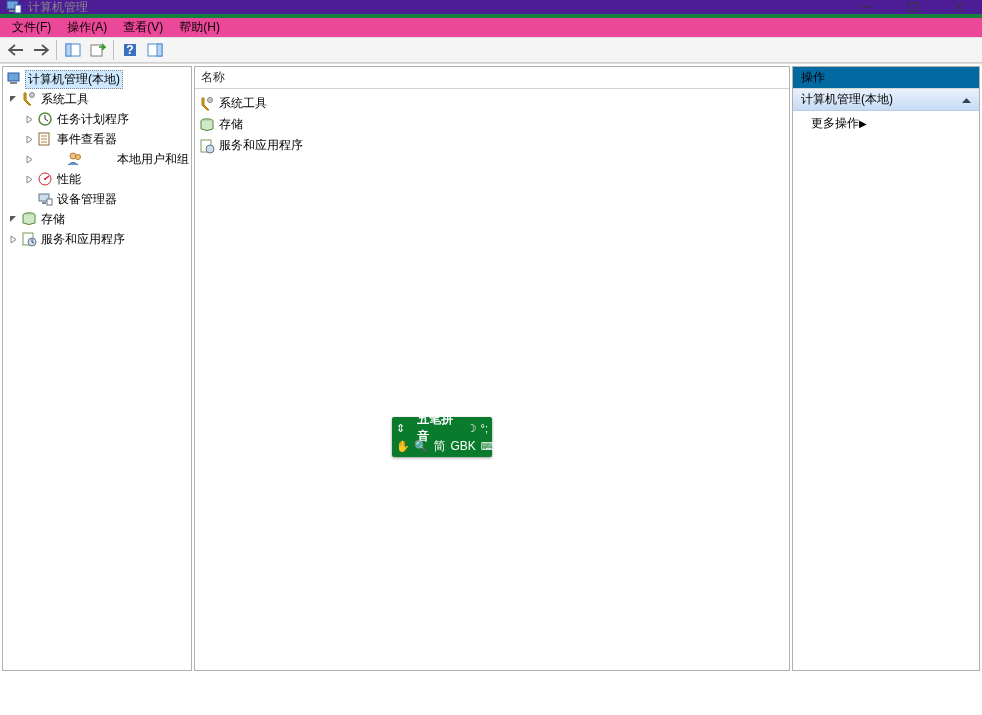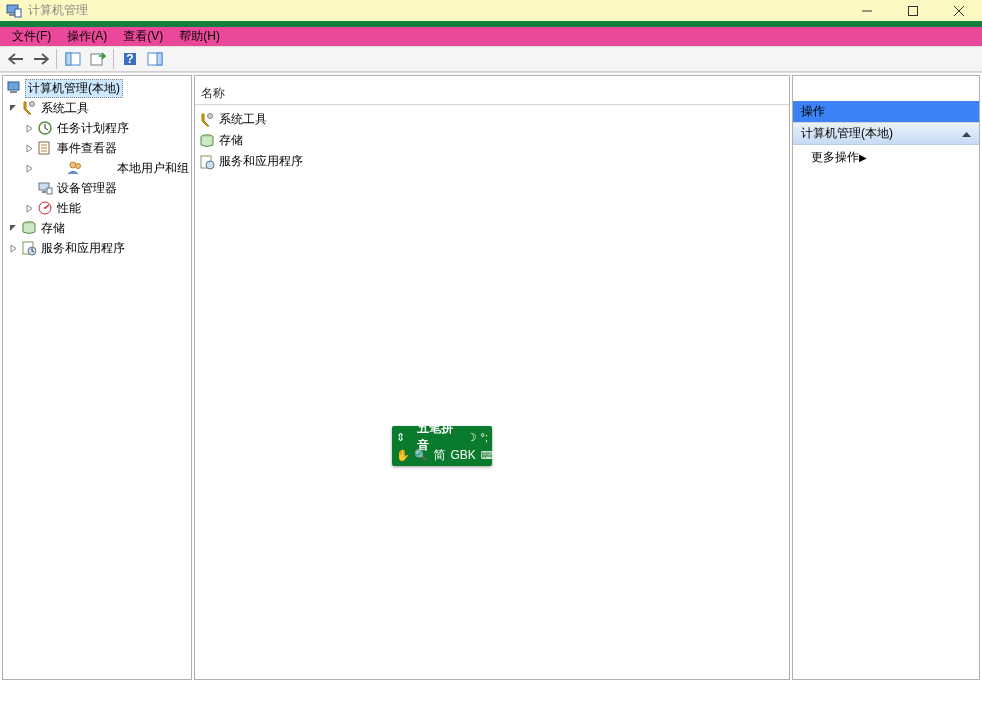--- a/index.html
+++ b/index.html
@@ -1,18 +1,18 @@
 <!DOCTYPE html>
 <html><head>
 <meta charset="utf-8">
 <style>
 * { box-sizing: border-box; margin: 0; padding: 0; font-family: "Microsoft YaHei", "Segoe UI", Tahoma, sans-serif; font-size: 12px; }
 body { background: #fff; width: 982px; height: 715px; overflow: hidden; position: relative; }
 
-.titlebar { height: 27px; background: #fef9c3; border-bottom: 6px solid #15803d; display: flex; align-items: center; padding-left: 6px; }
+.titlebar { height: 18px; background: #4c1d95; border-bottom: 4px solid #15803d; display: flex; align-items: center; padding-left: 6px; }
 .titlebar .app-icon { width: 16px; height: 16px; margin-right: 6px; }
 .titlebar .title { color: #888; font-size: 12px; flex: 1; }
 .titlebar .win-controls { display: flex; height: 100%; }
 .titlebar .win-btn { width: 46px; height: 100%; display: flex; align-items: center; justify-content: center; color: #666; }
 .titlebar .win-btn svg { width: 10px; height: 10px; }
 
 .menubar { height: 19px; display: flex; align-items: center; padding: 0 4px; background: #ec4899; }
 .menubar .menu-item { padding: 1px 8px; cursor: default; }
 
 .toolbar { height: 26px; border-top: 1px solid #e0e0e0; border-bottom: 1px solid #d0d0d0; background: #f5f5f5; display: flex; align-items: center; padding: 0 4px; gap: 2px; }
@@ -26,26 +26,26 @@
 
 .tree { padding: 2px 0; }
 .tree-node { display: flex; align-items: center; height: 20px; white-space: nowrap; cursor: default; }
 .tree-node.selected { }
 .tree-node .label.selected-label { background: #cde8ff; border: 1px dotted #888; padding: 0 2px; }
 .tree-toggle { width: 12px; height: 12px; display: inline-flex; align-items: center; justify-content: center; color: #6b6b6b; cursor: pointer; }
 .tree-toggle svg { width: 9px; height: 9px; }
 .tree-icon { width: 16px; height: 16px; margin: 0 2px; display: inline-flex; align-items: center; justify-content: center; }
 .tree-node .label { padding: 0 2px; }
 
-.list-header { height: 22px; border-bottom: 1px solid #d4d4d4; background: #fff; display: flex; align-items: center; padding-left: 6px; color: #333; margin-top: 7px; }
+.list-header { height: 22px; border-bottom: 1px solid #d4d4d4; background: #fff; display: flex; align-items: center; padding-left: 6px; color: #333; }
 .list-body { padding: 4px 2px; }
 .list-item { display: flex; align-items: center; height: 21px; padding-left: 2px; cursor: default; }
 .list-item .list-icon { width: 16px; height: 16px; margin-right: 4px; display: inline-flex; align-items: center; justify-content: center; }
 
-.action-header { height: 22px; border-bottom: 1px solid #d4d4d4; background: #3b82f6; display: flex; align-items: center; padding-left: 8px; font-weight: normal; margin-top: 25px; }
+.action-header { height: 22px; border-bottom: 1px solid #d4d4d4; background: #0369a1; display: flex; align-items: center; padding-left: 8px; font-weight: normal; }
 .action-section-header { background: linear-gradient(#eaf1fb,#c7dbf5); height: 22px; display: flex; align-items: center; padding: 0 8px; border-bottom: 1px solid #b9cee6; justify-content: space-between; }
 .action-row { height: 24px; display: flex; align-items: center; padding: 0 18px; cursor: default; }
 .action-row .arrow-right { font-size: 10px; }
 
 .ime-float { position: absolute; left: 197px; top: 350px; width: 100px; background: #0a7a2c; border-radius: 2px; box-shadow: 0 1px 3px rgba(0,0,0,.4); color: #fff; font-size: 12px; padding: 2px 4px; }
 .ime-row1 { display: flex; align-items: center; gap: 4px; height: 18px; }
 .ime-row2 { display: flex; align-items: center; gap: 5px; height: 18px; }
 .ime-glyph { font-size: 11px; }
 
 .icon-svg { display: block; }
@@ -199,45 +199,45 @@
         <span class="tree-icon">
             <svg viewBox="0 0 16 16">
               <circle cx="6" cy="5" r="3" fill="#f0c080" stroke="#b88030"></circle>
               <path d="M1 14 Q6 9 11 14" fill="#6a9bd1" stroke="#3a6aa0"></path>
               <circle cx="11" cy="6" r="2.5" fill="#f0c080" stroke="#b88030"></circle>
             </svg>
           </span>
         <span class="label">本地用户和组</span>
       </div>
 
+      <div class="tree-node" style="padding-left:20px;">
+        <span class="tree-toggle">
+            <svg viewBox="0 0 9 9">
+              <path d="M2 1 L7 4.5 L2 8 Z" fill="none" stroke="#888"></path>
+            </svg>
+          </span>
+        <span class="tree-icon">
+            <svg viewBox="0 0 16 16">
+              <circle cx="8" cy="8" r="6" fill="#fff" stroke="#c23"></circle>
+              <path d="M8 8 L12 5" stroke="#c23" stroke-width="1.5"></path>
+              <circle cx="8" cy="8" r="1" fill="#c23"></circle>
+            </svg>
+          </span>
+        <span class="label">性能</span>
+      </div>
+
       <div class="tree-node" style="padding-left:32px;">
         <span class="tree-icon">
             <svg viewBox="0 0 16 16">
               <rect x="2" y="3" width="10" height="7" fill="#cde" stroke="#678"></rect>
               <rect x="5" y="11" width="4" height="2" fill="#888"></rect>
               <rect x="10" y="8" width="5" height="6" fill="#fff" stroke="#678"></rect>
             </svg>
           </span>
         <span class="label">设备管理器</span>
-      </div>
-
-      <div class="tree-node" style="padding-left:20px;">
-        <span class="tree-toggle">
-            <svg viewBox="0 0 9 9">
-              <path d="M2 1 L7 4.5 L2 8 Z" fill="none" stroke="#888"></path>
-            </svg>
-          </span>
-        <span class="tree-icon">
-            <svg viewBox="0 0 16 16">
-              <circle cx="8" cy="8" r="6" fill="#fff" stroke="#c23"></circle>
-              <path d="M8 8 L12 5" stroke="#c23" stroke-width="1.5"></path>
-              <circle cx="8" cy="8" r="1" fill="#c23"></circle>
-            </svg>
-          </span>
-        <span class="label">性能</span>
       </div>
 
       <div class="tree-node" style="padding-left:4px;">
         <span class="tree-toggle">
             <svg viewBox="0 0 9 9">
               <path d="M1 1 L7 1 L1 7 Z" fill="#595959"></path>
             </svg>
           </span>
         <span class="tree-icon">
             <svg viewBox="0 0 16 16">

